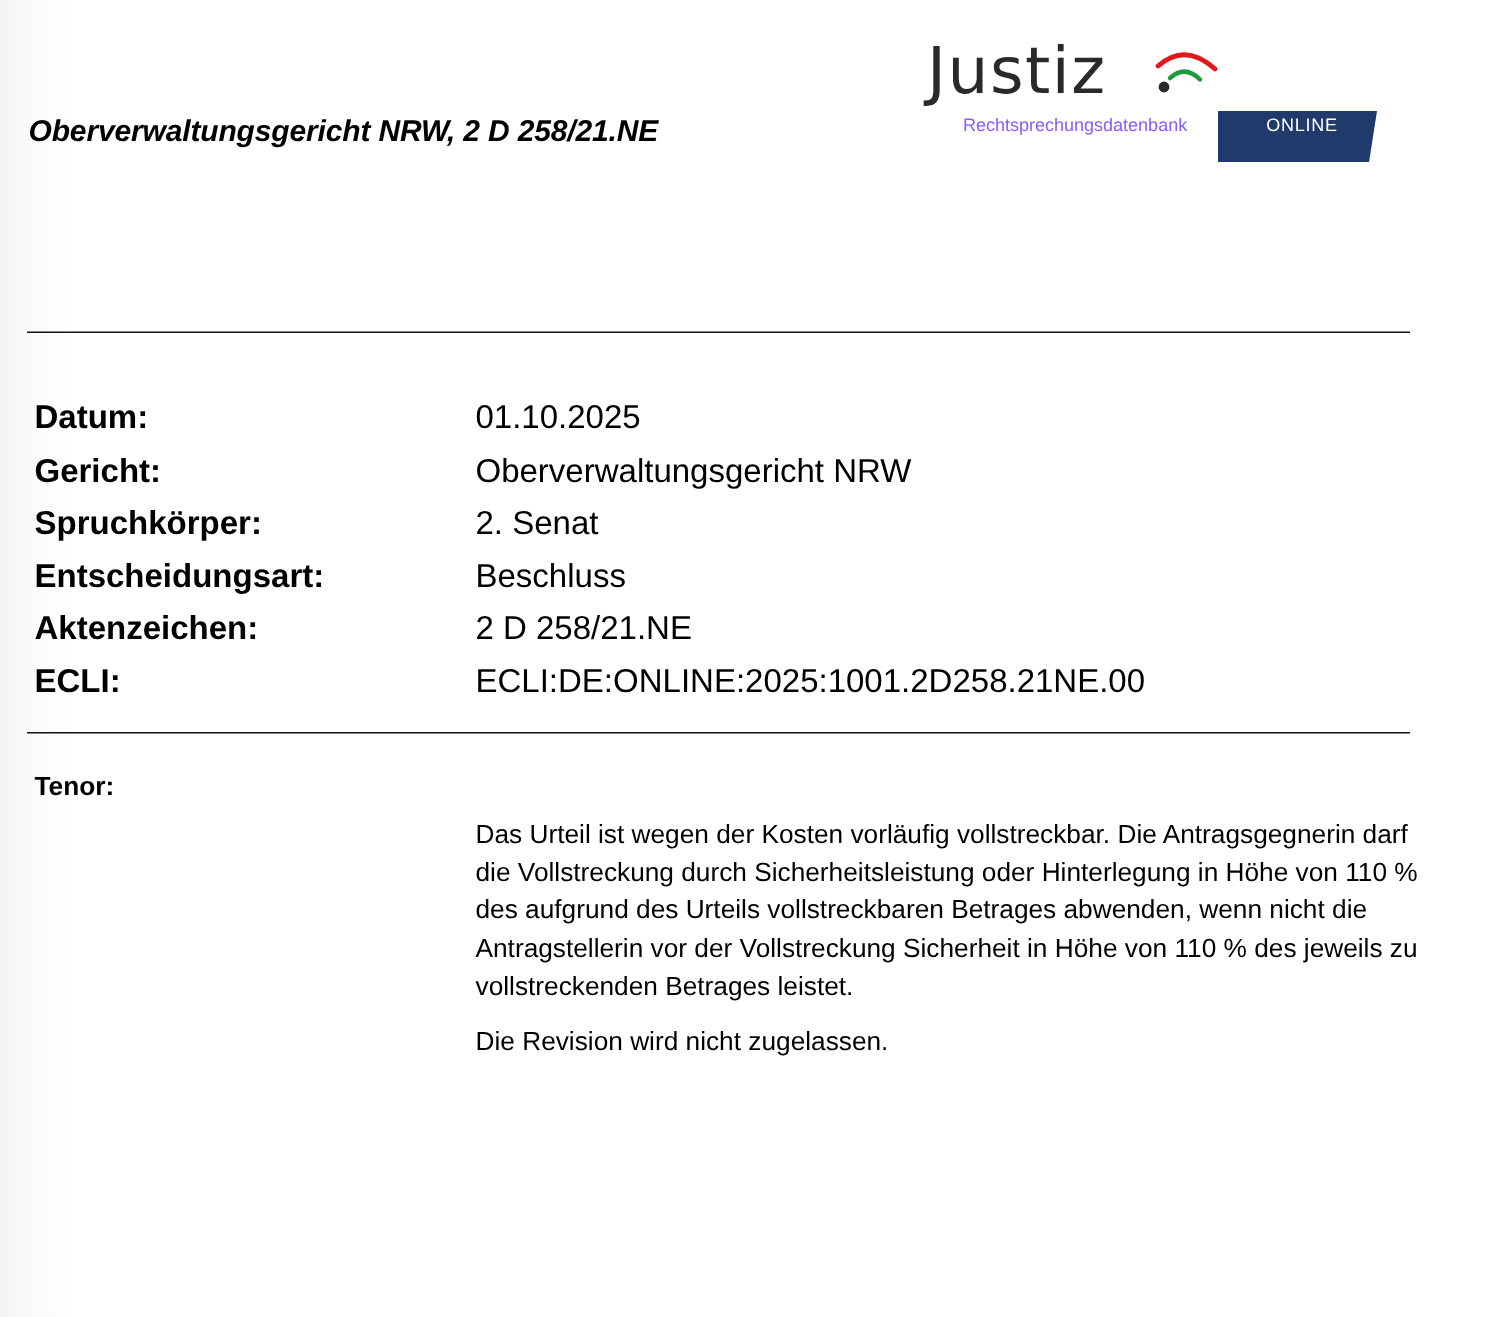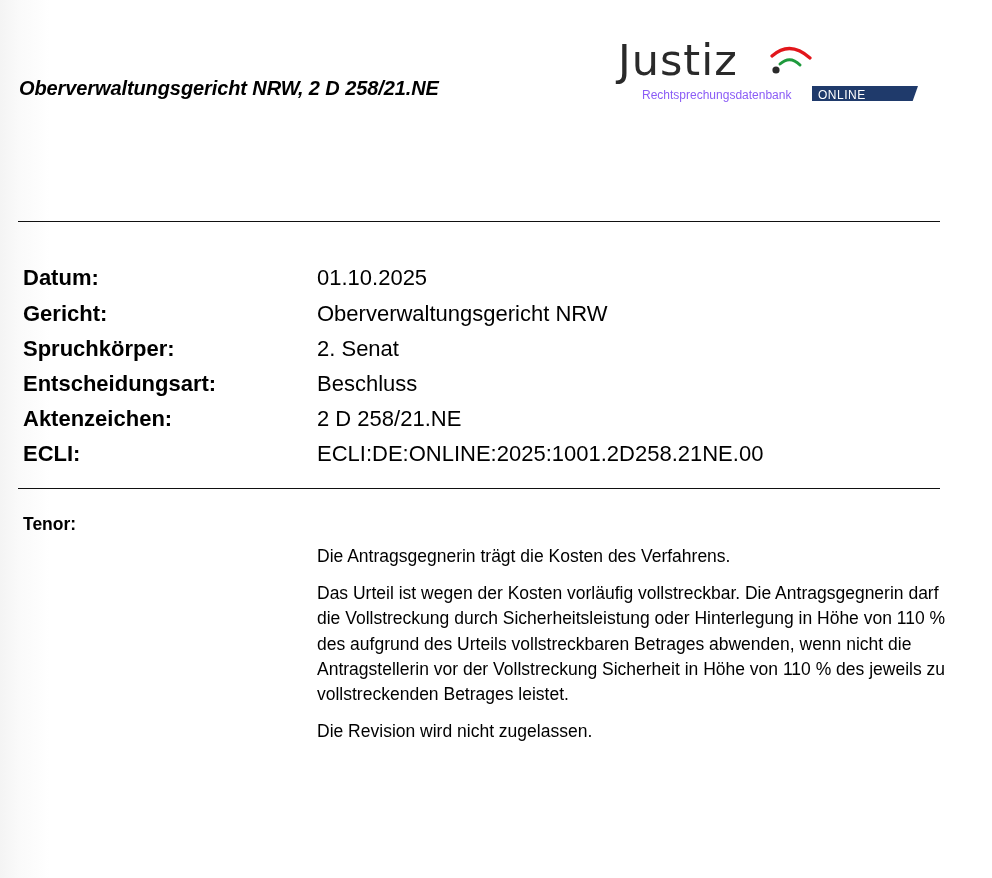--- a/index.html
+++ b/index.html
@@ -21,23 +21,24 @@
       top: 64px;
       font-size: 20px;
       font-weight: bold;
       letter-spacing: -0.1px;
       white-space: nowrap;
       font-style: italic;
     }
     .logo {
       position: absolute;
       left: 618px;
-      top: 38px;
+      top: 26px;
       width: 318px;
       height: 70px;
+      text-align: center;
     }
     .logo-justiz {
       position: absolute;
       left: 0;
       top: -2px;
       font-size: 43px;
       color: #2a2a2a;
       letter-spacing: 1px;
       font-family: "DejaVu Sans", sans-serif;
       font-weight: normal;
@@ -69,21 +70,21 @@
       top: 50px;
       font-size: 12px;
       color: #8b5cf6;
       white-space: nowrap;
     }
     .logo-online {
       position: absolute;
       left: 194px;
       top: 48px;
       width: 106px;
-      height: 15px;
+      height: 34px;
       background: #1f3a6b;
       clip-path: polygon(0 0, 100% 0, 95% 100%, 0 100%);
       color: #fff;
       font-size: 12px;
       line-height: 18px;
       padding-left: 6px;
       box-sizing: border-box;
       letter-spacing: 0.5px;
     }
     .rule {
@@ -175,16 +176,15 @@
 <div class="meta-row" style="top:443px">
   <span class="meta-label">ECLI:</span>
   <span class="meta-value">ECLI:DE:ONLINE:2025:1001.2D258.21NE.00</span>
 </div>
 
 <div class="rule rule-mid"></div>
 
 <div class="tenor-label">Tenor:</div>
 
 <div class="tenor-body">
-  <p>Die Antragsgegnerin trägt die Kosten des Verfahrens.</p>
   <p>Das Urteil ist wegen der Kosten vorläufig vollstreckbar. Die Antragsgegnerin darf die Vollstreckung durch Sicherheitsleistung oder Hinterlegung in Höhe von 110 % des aufgrund des Urteils vollstreckbaren Betrages abwenden, wenn nicht die Antragstellerin vor der Vollstreckung Sicherheit in Höhe von 110 % des jeweils zu vollstreckenden Betrages leistet.</p>
   <p>Die Revision wird nicht zugelassen.</p>
 </div>
 
 </body></html>

